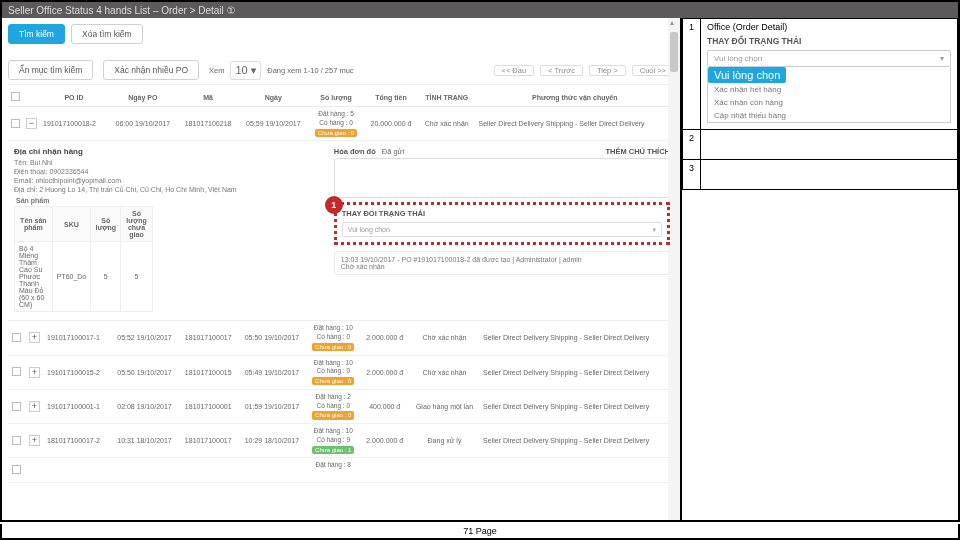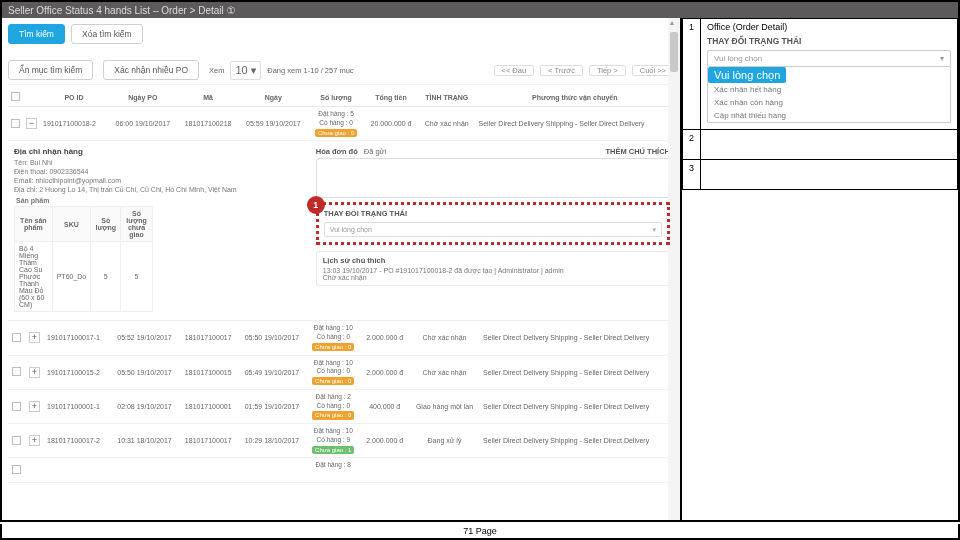--- a/index.html
+++ b/index.html
@@ -19,21 +19,21 @@
   table.data { width: 100%; border-collapse: collapse; font-size: 7px; color: #666; }
   table.data th { font-weight: bold; color: #666; padding: 4px 3px; text-align: center; border-bottom: 1px solid #e8e8e8; background: #fff; }
   table.data td { padding: 3px 3px; border-bottom: 1px solid #f0f0f0; vertical-align: middle; text-align: center; }
   .chk { width: 9px; height: 9px; border: 1px solid #bbb; display: inline-block; }
   .pm { border: 1px solid #ccc; width: 11px; height: 11px; line-height: 9px; display: inline-block; font-size: 9px; color: #555; text-align:center; background:#fff; }
   .qtytags { font-size: 6.5px; line-height: 1.35; text-align: left; }
   .tag-y { background: #efa22d; color: #fff; border-radius: 2px; padding: 0 3px; display: inline-block; font-size: 6px; margin-top: 1px; }
   .tag-g { background: #6ec06e; color: #fff; border-radius: 2px; padding: 0 3px; display: inline-block; font-size: 6px; margin-top: 1px; }
   .money { text-align: right; padding-right: 6px; }
   
-  .detail { display: flex; gap: 0; padding: 6px 4px 8px 6px; border-bottom: 1px solid #eee; }
+  .detail { display: flex; gap: 18px; padding: 6px 4px 8px 6px; border-bottom: 1px solid #eee; }
   .detail-left { width: 46%; }
   .detail-left h4 { font-size: 8px; color: #444; font-weight: bold; margin-bottom: 3px; }
   .detail-left div { font-size: 7px; color: #777; margin-bottom: 2px; }
   .link { color: #3a8ed0; }
   .detail-right { flex: 1; }
   .hoadon { display: flex; gap: 6px; font-size: 7.5px; color: #666; margin-bottom: 2px; align-items: center; }
   .hoadon .label { font-weight: bold; color: #555; }
   .note-box { border: 1px solid #ddd; border-radius: 3px; height: 40px; width: 100%; }
   .status-wrap { border: 3px dotted #c22a2a; padding: 4px 5px 5px 5px; margin-top: 4px; position: relative; border-radius: 1px; }
   .status-wrap .hd { font-size: 7.5px; color: #555; font-weight: bold; }
@@ -160,21 +160,20 @@
         <div class="note-box"></div>
 
         <div class="status-wrap">
           <span class="circmark">1</span>
           <div class="hd">THAY ĐỔI TRẠNG THÁI</div>
           <span class="sel2">Vui lòng chọn</span>
         </div>
 
 
         <div class="hist">
-          <div class="t">Lịch sử chú thích</div>
           <div>13:03 19/10/2017 - PO #191017100018-2 đã được tạo | Administrator | admin</div>
           <div>Chờ xác nhận</div>
         </div>
       </div>
     </div>
 
     <table class="data">
       <tbody id="tb2">
           <tr>
     <td><span class="chk"></span></td>

